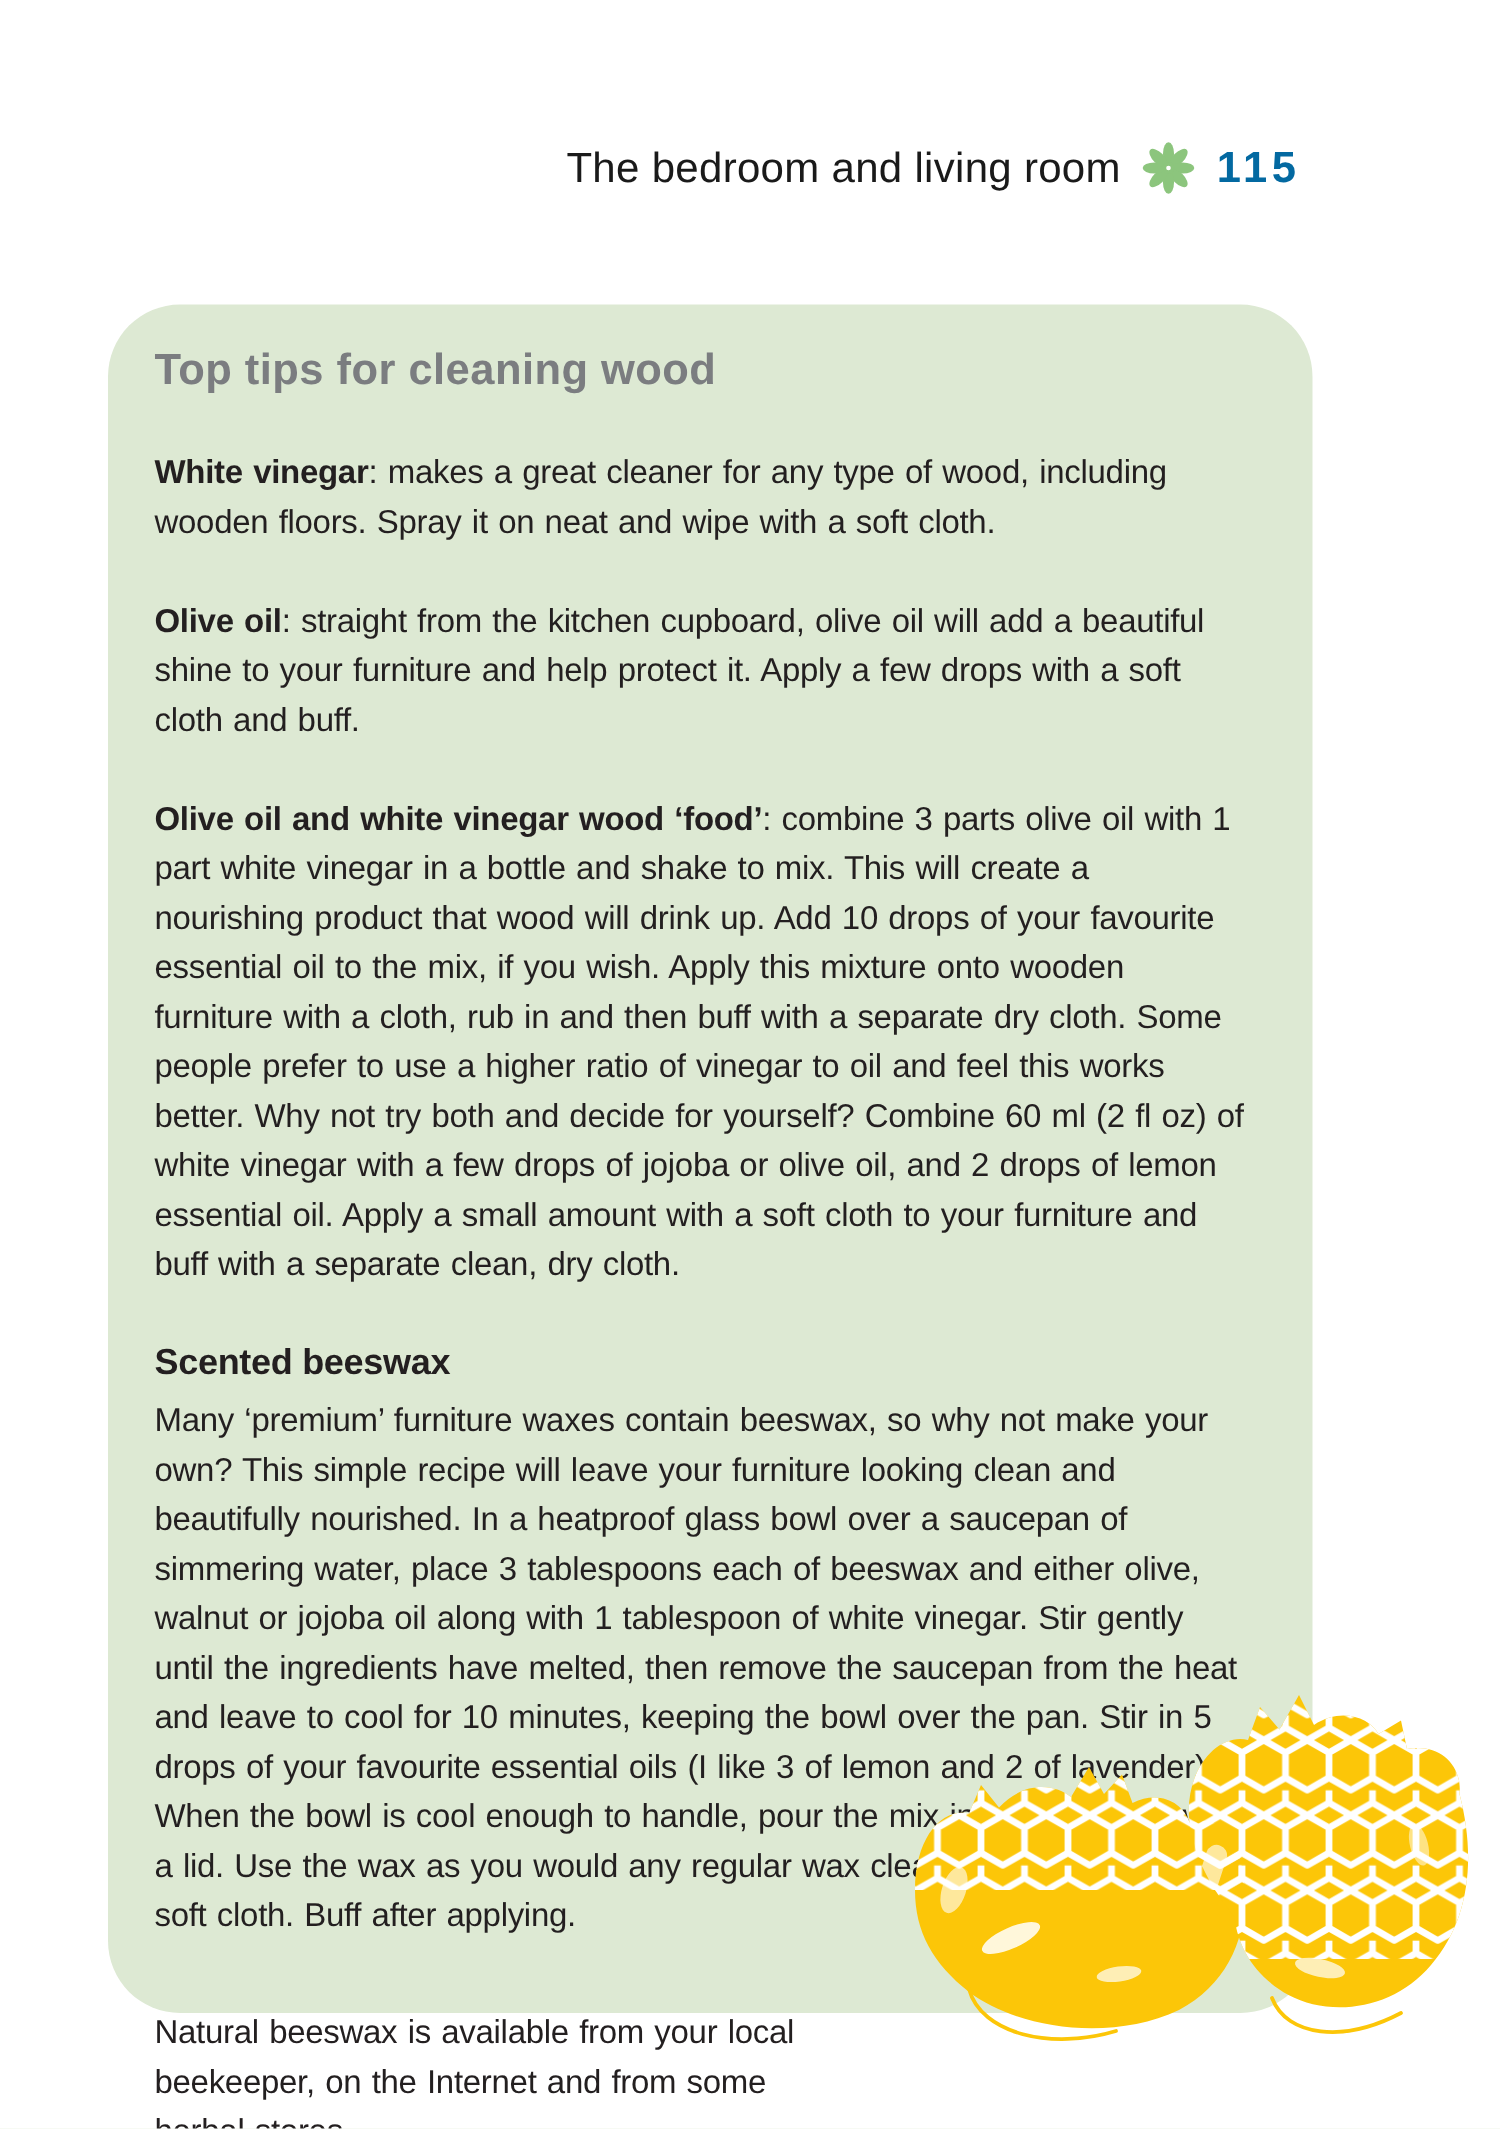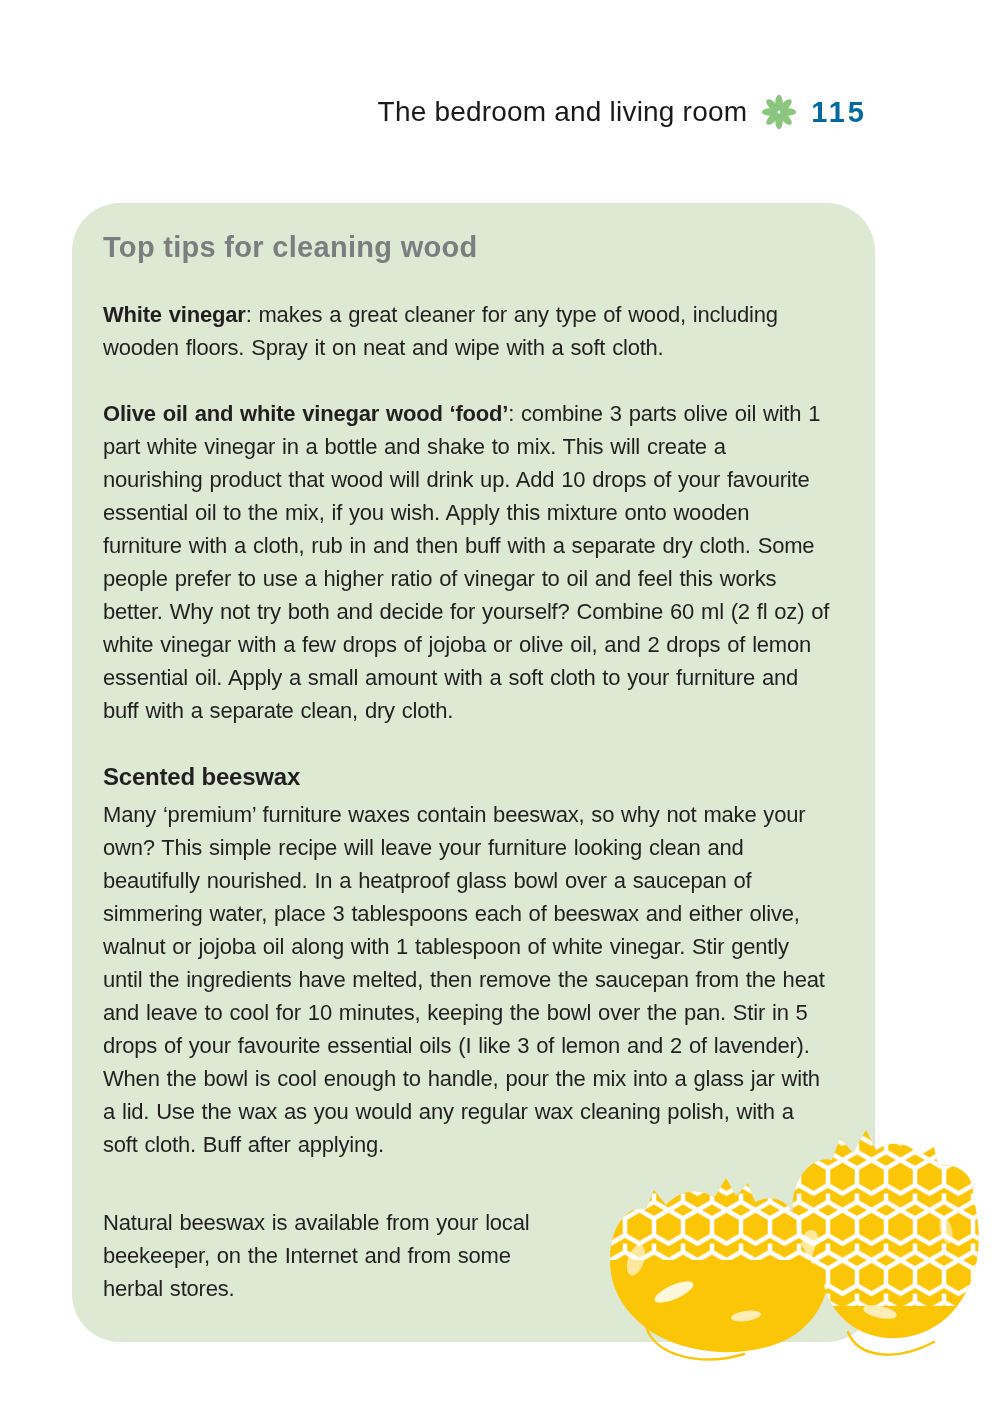--- a/index.html
+++ b/index.html
@@ -116,20 +116,21 @@
     <circle cx="20" cy="20" r="1.7" fill="#ffffff"></circle>
   </svg>
   <span class="page-number">115</span>
 </div>
 
 <div class="tip-panel">
   <h2>Top tips for cleaning wood</h2>
 
   <p><span class="lead">White vinegar</span><span>: makes a great cleaner for any type of wood, including wooden floors. Spray it on neat and wipe with a soft cloth.</span></p>
 
+  <p><span class="lead">Olive oil</span><span>: straight from the kitchen cupboard, olive oil will add a beautiful shine to your furniture and help protect it. Apply a few drops with a soft cloth and buff.</span></p>
 
   <p><span class="lead">Olive oil and white vinegar wood ‘food’</span><span>: combine 3 parts olive oil with 1 part white vinegar in a bottle and shake to mix. This will create a nourishing product that wood will drink up. Add 10 drops of your favourite essential oil to the mix, if you wish. Apply this mixture onto wooden furniture with a cloth, rub in and then buff with a separate dry cloth. Some people prefer to use a higher ratio of vinegar to oil and feel this works better. Why not try both and decide for yourself? Combine 60 ml (2 fl oz) of white vinegar with a few drops of jojoba or olive oil, and 2 drops of lemon essential oil. Apply a small amount with a soft cloth to your furniture and buff with a separate clean, dry cloth.</span></p>
 
   <div class="tip-heading">Scented beeswax</div>
   <p class="recipe-para">Many ‘premium’ furniture waxes contain beeswax, so why not make your own? This simple recipe will leave your furniture looking clean and beautifully nourished. In a heatproof glass bowl over a saucepan of simmering water, place 3 tablespoons each of beeswax and either olive, walnut or jojoba oil along with 1 tablespoon of white vinegar. Stir gently until the ingredients have melted, then remove the saucepan from the heat and leave to cool for 10 minutes, keeping the bowl over the pan. Stir in 5 drops of your favourite essential oils (I like 3 of lemon and 2 of lavender). When the bowl is cool enough to handle, pour the mix into a glass jar with a lid. Use the wax as you would any regular wax cleaning polish, with a soft cloth. Buff after applying.</p>
 
   <p class="note-para">Natural beeswax is available from your local beekeeper, on the Internet and from some herbal stores.</p>
 </div>
 
 <div class="honeycomb-wrap">

